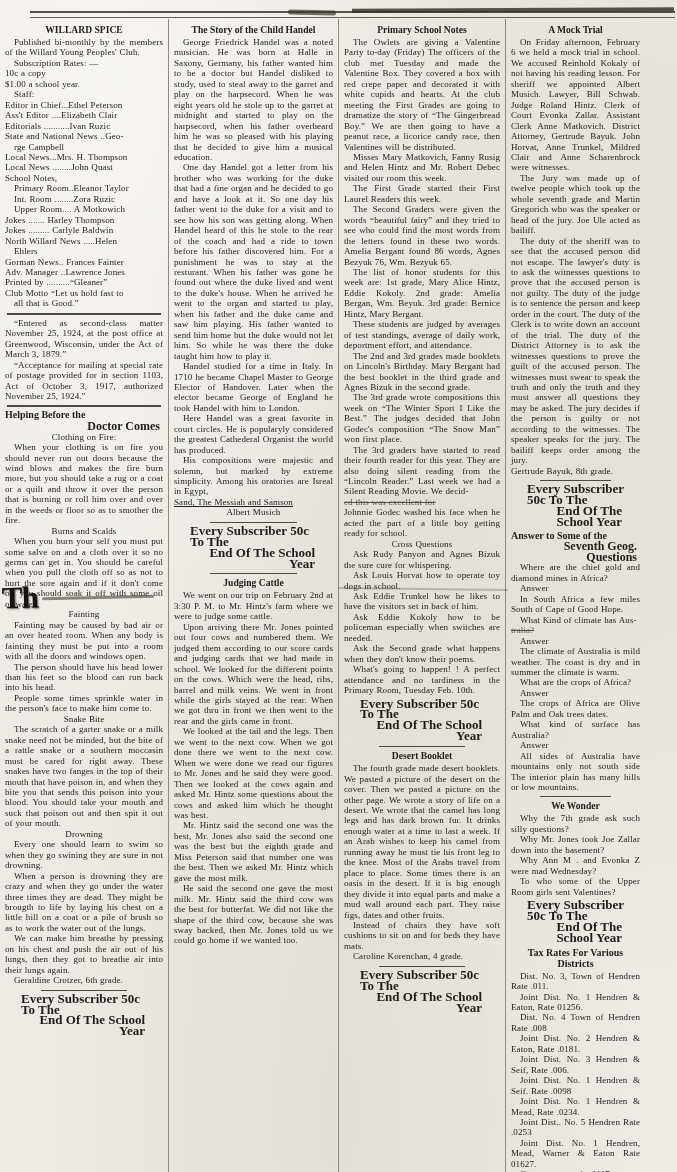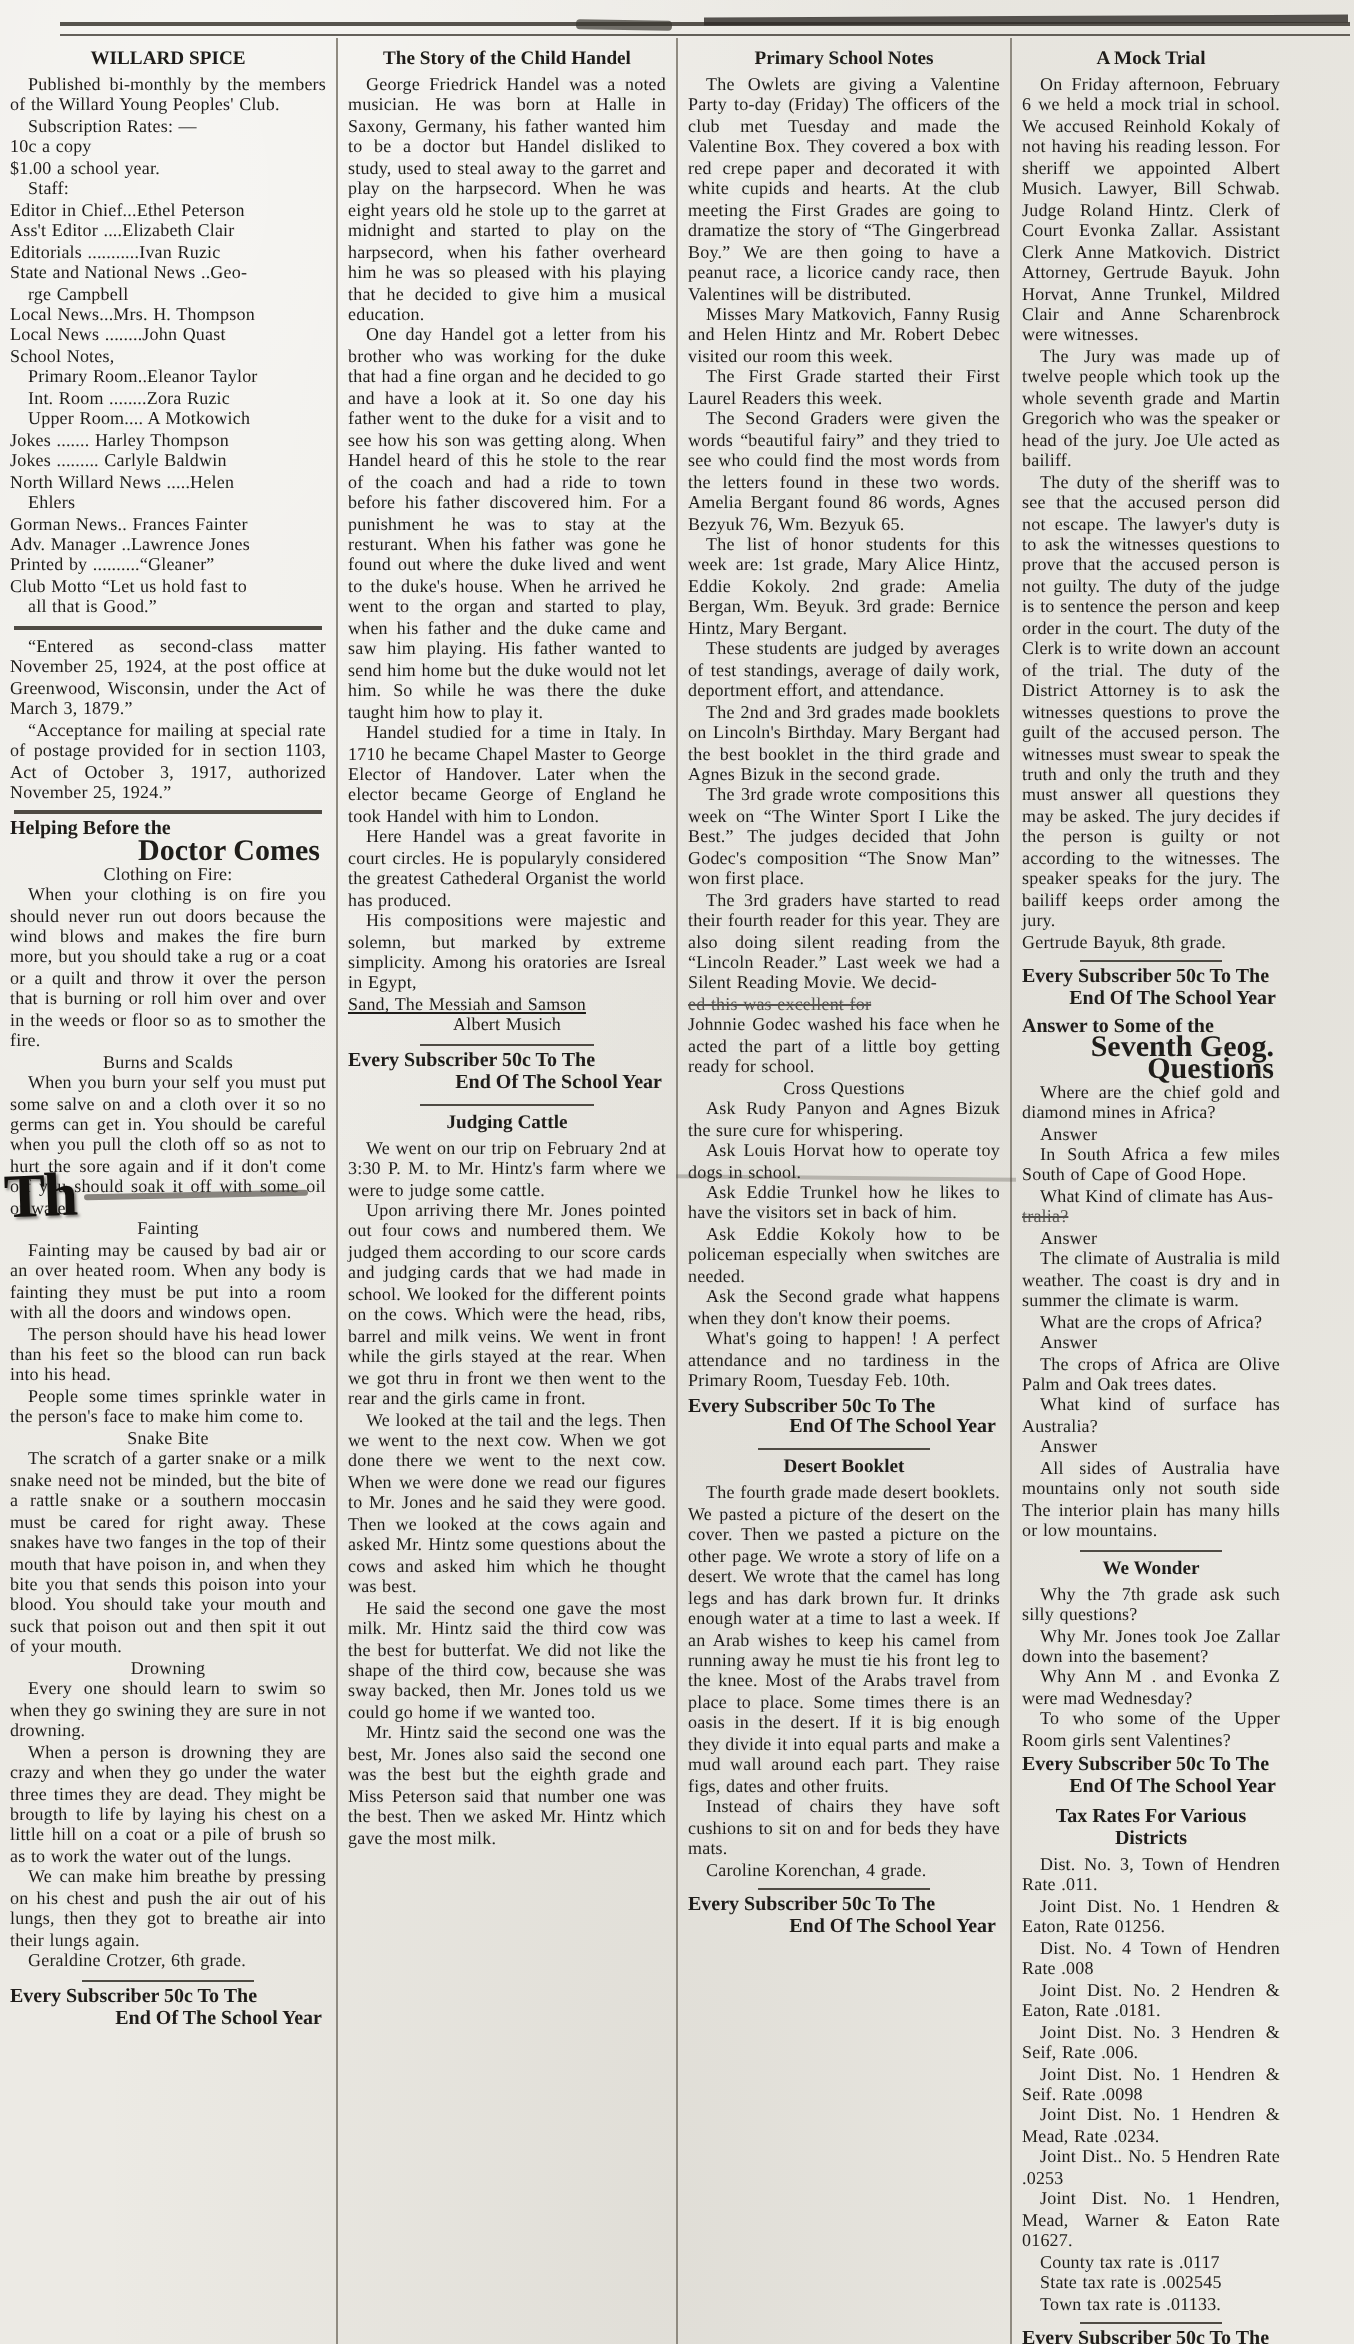--- a/index.html
+++ b/index.html
@@ -30,26 +30,26 @@
   .noindent{text-indent:0;}
   .underline{text-decoration:underline;}
   .line{white-space:nowrap;overflow:hidden;}
   .cont{padding-left:9px;}
   .sub-center{text-align:center;}
   .smudged{color:#3c3a36;text-decoration:line-through;filter:blur(.35px);opacity:.85;}
 
   .head-center{font-weight:bold;text-align:center;font-size:9.6px;line-height:11px;margin:3px 0 2px;}
   .head-small{font-size:10px;letter-spacing:0;word-spacing:0;}
   .head-left{font-weight:bold;font-size:10px;line-height:10.6px;margin-top:3px;}
-  .head-right{font-weight:bold;font-size:15px;line-height:10.6px;text-align:right;padding-right:3px;}
+  .head-right{font-weight:bold;font-size:12px;line-height:10.6px;text-align:right;padding-right:3px;}
 
   .rule{width:55%;margin:4px auto 3px;border-top:1px solid #4e4a43;height:0;}
   .rule2{width:97%;margin:4px auto 3px;border-top:2px solid #4e4a43;height:0;}
 
-  .subscriber{font-weight:bold;font-size:10px;line-height:10.9px;margin:3px 0 2px;font-family:Liberation Serif, serif;}
+  .subscriber{font-weight:bold;font-size:13px;line-height:10.9px;margin:3px 16px 2px;font-family:Liberation Serif, serif;}
   .subscriber .s2{text-align:right;padding-right:2px;}
 
   .ink-blot{position:absolute;left:2px;top:583px;font-weight:bold;font-size:31px;
     line-height:30px;color:#14120f;transform:rotate(-2deg);letter-spacing:-1px;
     text-shadow:1px 1px 1.5px rgba(30,28,24,.55);}
   .ink-smear{position:absolute;left:42px;top:596px;width:112px;height:3px;
     background:#504c45;opacity:.65;transform:rotate(-1.2deg);border-radius:2px;}
   .crease{position:absolute;left:338px;top:588px;width:170px;height:2px;
     background:rgba(70,66,58,.28);transform:rotate(.6deg);}
 </style>
@@ -128,22 +128,22 @@
         <div class="rule"></div>
         <div class="subscriber">
           <div class="s1">Every Subscriber 50c To The</div>
           <div class="s2">End Of The School Year</div>
         </div>
         <div class="rule"></div>
         <div class="head-center">Judging Cattle</div>
         <div class="para">We went on our trip on February 2nd at 3:30 P. M. to Mr. Hintz's farm where we were to judge some cattle.</div>
         <div class="para">Upon arriving there Mr. Jones pointed out four cows and numbered them. We judged them according to our score cards and judging cards that we had made in school. We looked for the different points on the cows. Which were the head, ribs, barrel and milk veins. We went in front while the girls stayed at the rear. When we got thru in front we then went to the rear and the girls came in front.</div>
         <div class="para">We looked at the tail and the legs. Then we went to the next cow. When we got done there we went to the next cow. When we were done we read our figures to Mr. Jones and he said they were good. Then we looked at the cows again and asked Mr. Hintz some questions about the cows and asked him which he thought was best.</div>
+        <div class="para">Mr. Hintz said the second one was the best, Mr. Jones also said the second one was the best but the eighth grade and Miss Peterson said that number one was the best. Then we asked Mr. Hintz which gave the most milk.</div>
         <div class="para">He said the second one gave the most milk. Mr. Hintz said the third cow was the best for butterfat. We did not like the shape of the third cow, because she was sway backed, then Mr. Jones told us we could go home if we wanted too.</div>
-        <div class="para">Mr. Hintz said the second one was the best, Mr. Jones also said the second one was the best but the eighth grade and Miss Peterson said that number one was the best. Then we asked Mr. Hintz which gave the most milk.</div>
       </div>
     <div class="col col3">
         <div class="head-center">Primary School Notes</div>
         <div class="para">The Owlets are giving a Valentine Party to-day (Friday) The officers of the club met Tuesday and made the Valentine Box. They covered a box with red crepe paper and decorated it with white cupids and hearts. At the club meeting the First Grades are going to dramatize the story of “The Gingerbread Boy.” We are then going to have a peanut race, a licorice candy race, then Valentines will be distributed.</div>
         <div class="para">Misses Mary Matkovich, Fanny Rusig and Helen Hintz and Mr. Robert Debec visited our room this week.</div>
         <div class="para">The First Grade started their First Laurel Readers this week.</div>
         <div class="para">The Second Graders were given the words “beautiful fairy” and they tried to see who could find the most words from the letters found in these two words. Amelia Bergant found 86 words, Agnes Bezyuk 76, Wm. Bezyuk 65.</div>
         <div class="para">The list of honor students for this week are: 1st grade, Mary Alice Hintz, Eddie Kokoly. 2nd grade: Amelia Bergan, Wm. Beyuk. 3rd grade: Bernice Hintz, Mary Bergant.</div>
         <div class="para">These students are judged by averages of test standings, average of daily work, deportment effort, and attendance.</div>
         <div class="para">The 2nd and 3rd grades made booklets on Lincoln's Birthday. Mary Bergant had the best booklet in the third grade and Agnes Bizuk in the second grade.</div>

